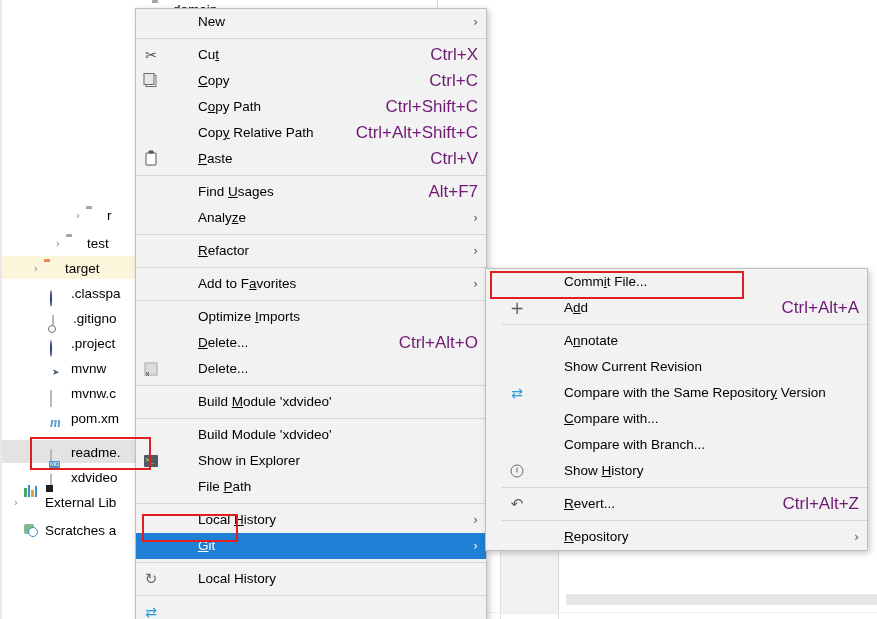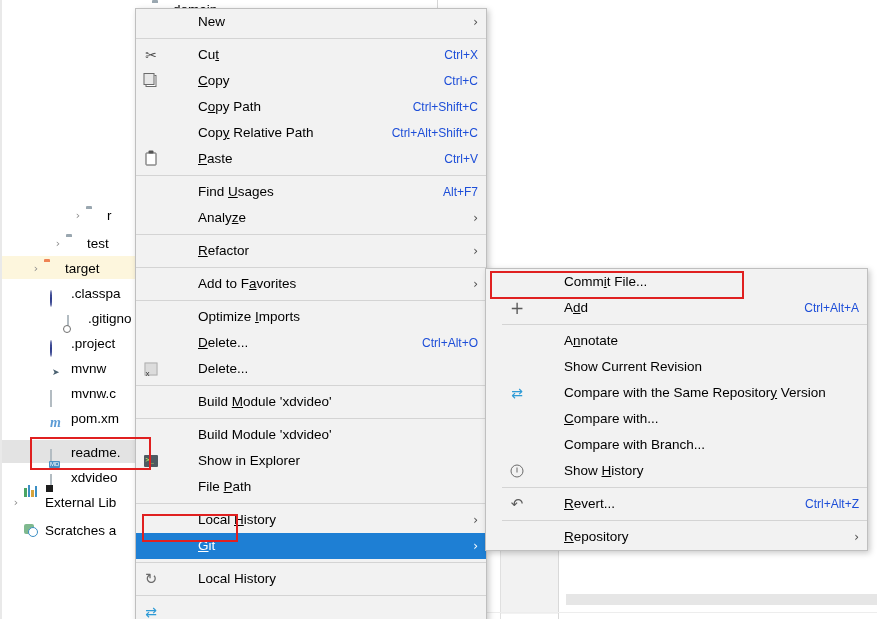--- a/index.html
+++ b/index.html
@@ -104,21 +104,21 @@
   #main-menu { left:135px; top:8px; width:350px; }
   #git-menu  { left:485px; top:268px; width:365px;padding-left:16px; }
 
   .mi {
     position:relative; height:26px; line-height:26px;
     display:flex; align-items:center; white-space:nowrap;
     padding:0 8px 0 0; cursor:default;
   }
   .mi .mi-icon { width:30px; flex:0 0 30px; text-align:center; position:relative; height:26px; }
   .mi .mi-label { flex:1 1 auto; padding-left:2px;margin-left:30px; }
-  .mi .mi-accel { color:#1d4ed8; font-size:12px; padding-left:14px; }
+  .mi .mi-accel { color:#701a75; font-size:17px; padding-left:14px; }
   .mi .mi-arrow { color:#4d4d4d; font-size:12px; padding-left:10px; font-family:"DejaVu Sans", sans-serif; }
   .mi.sel { background:#1e7fd4; color:#ffffff; }
   .mi.sel .mi-arrow { color:#ffffff; }
   .sep { height:1px; background:#d4d4d4; margin:3px 0; }
   .u { text-decoration:underline; }
 
   
   .g { position:absolute; left:50%; top:50%; transform:translate(-50%,-50%); }
   .g-scissors{ font-size:14px; color:#4a4a4a; font-family:"DejaVu Sans", sans-serif; }
   .g-copy { width:11px;height:12px;border:1.4px solid #6b6b6b; background:#fff; box-sizing:border-box; }
@@ -181,21 +181,21 @@
     <span class="arrow">›</span>
     <span class="ico"><span class="folder orange"></span></span>
     <span class="tlabel">target</span>
   </div>
 
   <div class="tree-row" style="left:50px; top:282px;">
     <span class="ico"><span class="ico-globe"></span></span>
     <span class="tlabel">.classpa</span>
   </div>
 
-  <div class="tree-row" style="left:67px; top:307px;">
+  <div class="tree-row" style="left:52px; top:307px;">
     <span class="ico"><span class="ico-file deny"></span></span>
     <span class="tlabel">.gitigno</span>
   </div>
 
   <div class="tree-row" style="left:50px; top:332px;">
     <span class="ico"><span class="ico-globe"></span></span>
     <span class="tlabel">.project</span>
   </div>
 
   <div class="tree-row" style="left:50px; top:357px;">

